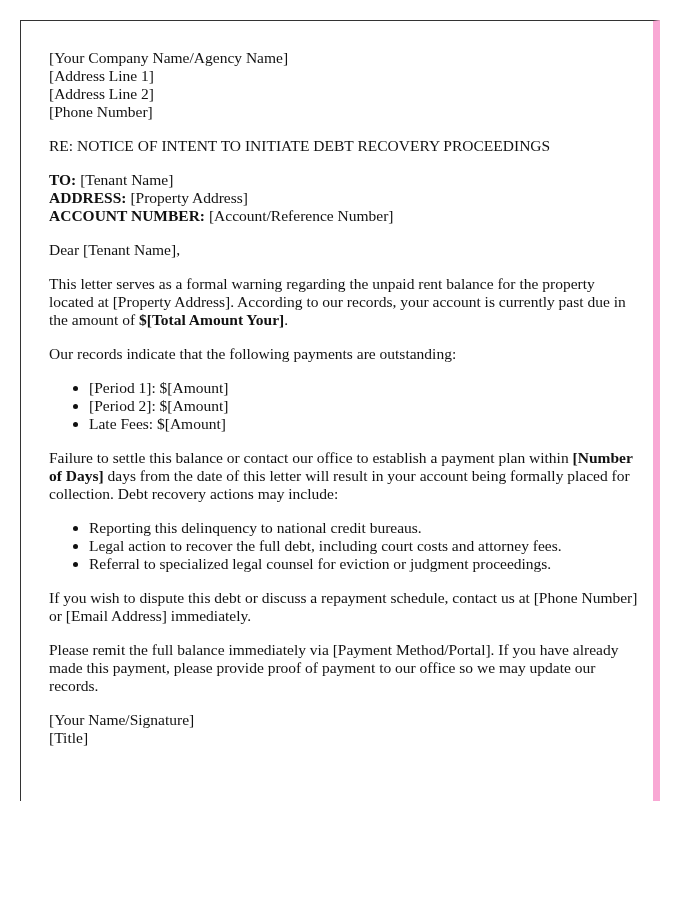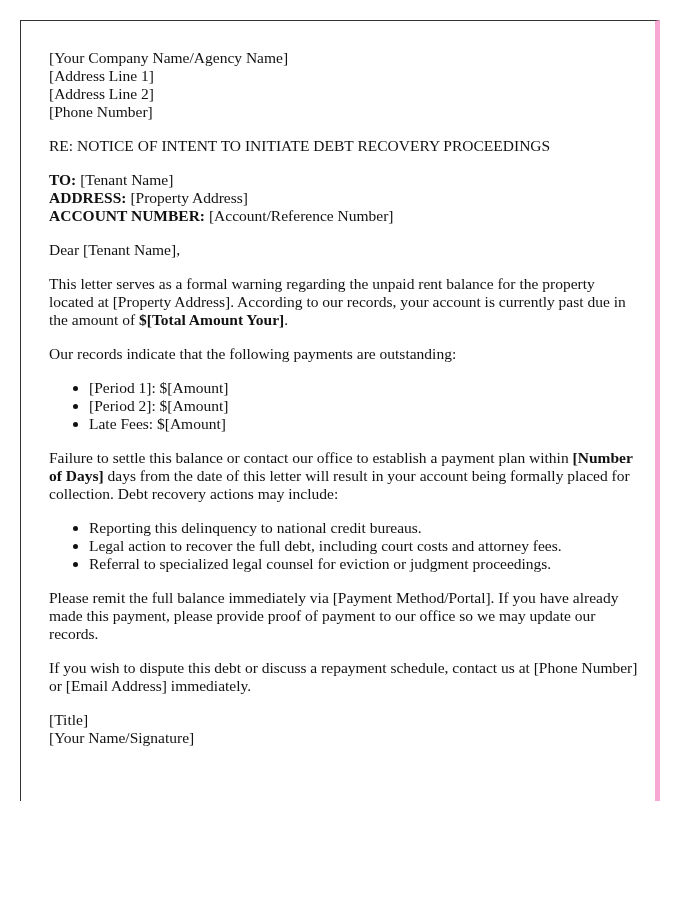--- a/index.html
+++ b/index.html
@@ -2,21 +2,21 @@
 <html><head>
 <meta charset="utf-8">
 <style>
   html, body { margin: 0; padding: 0; background: #ffffff; }
   body { width: 700px; height: 900px; position: relative; overflow: hidden; }
   .page {
     position: absolute;
     left: 20px; top: 20px;
     width: 640px; height: 781px;
     border-left: 1px solid #333333;
-    border-right: 5px solid #f9a8d4;
+    border-right: 7px solid #f9a8d4;
     border-top: 1px solid #333333;
     box-sizing: border-box;
     overflow: hidden;
   }
   .content {
     position: absolute;
     left: 28px; top: 28px;
     width: 590px;
     font-family: "Liberation Serif", "DejaVu Serif", serif;
     font-size: 15.5px;
@@ -65,24 +65,24 @@
     </ul>
 
     <p><span>Failure to settle this balance or contact our office to establish a payment plan within </span><b>[Number of Days]</b><span> days from the date of this letter will result in your account being formally placed for collection. Debt recovery actions may include:</span></p>
 
     <ul>
       <li>Reporting this delinquency to national credit bureaus.</li>
       <li>Legal action to recover the full debt, including court costs and attorney fees.</li>
       <li>Referral to specialized legal counsel for eviction or judgment proceedings.</li>
     </ul>
 
+    <p>If you wish to dispute this debt or discuss a repayment schedule, contact us at [Phone Number] or [Email Address] immediately.</p>
+
     <p>Please remit the full balance immediately via [Payment Method/Portal]. If you have already made this payment, please provide proof of payment to our office so we may update our records.</p>
-
-    <p>If you wish to dispute this debt or discuss a repayment schedule, contact us at [Phone Number] or [Email Address] immediately.</p>
 
 
     <div class="block">
+      <span class="line">[Your Name/Signature]</span>
       <span class="line">[Title]</span>
-      <span class="line">[Your Name/Signature]</span>
     </div>
 
   </div>
 </div>
 
 </body></html>

